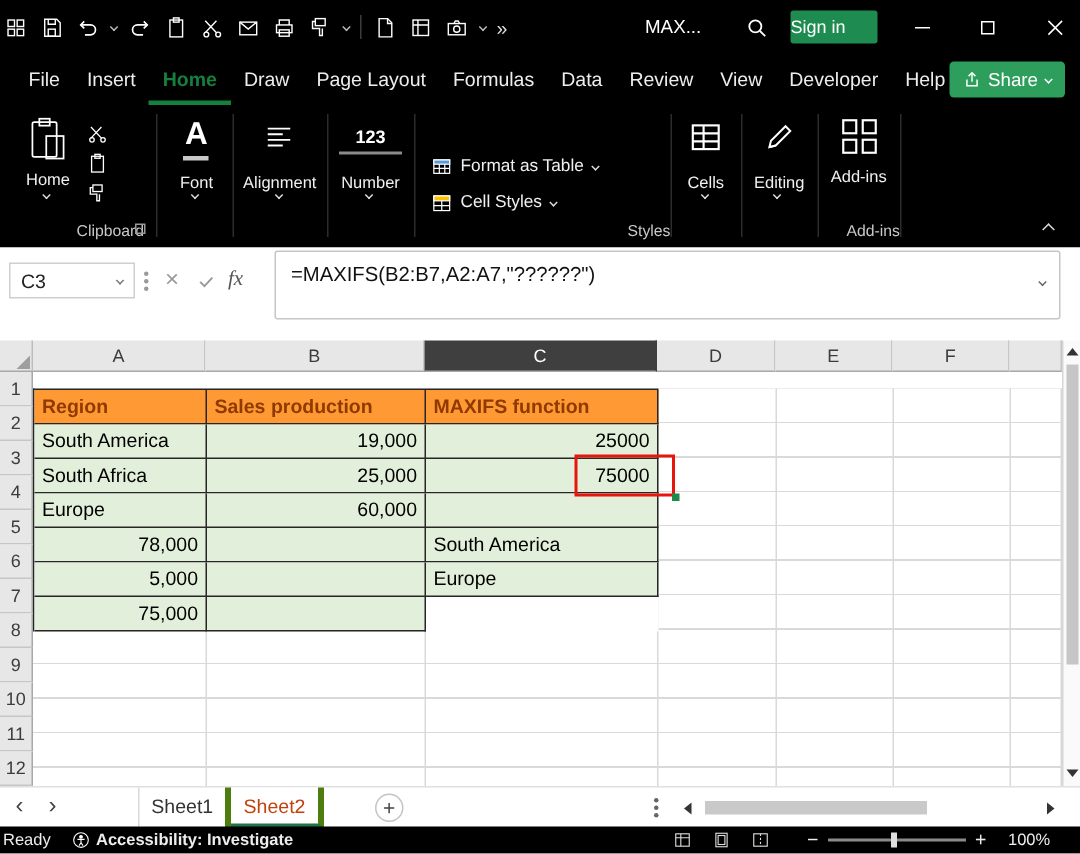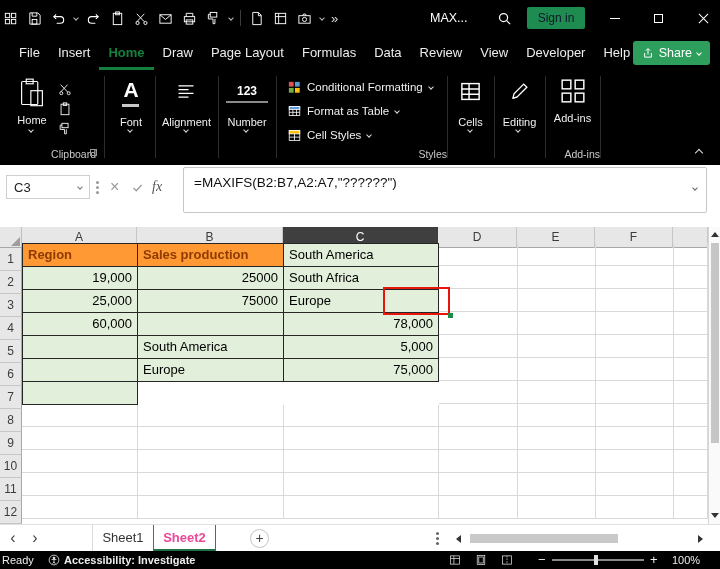--- a/index.html
+++ b/index.html
@@ -10,21 +10,21 @@
   .chv{display:inline-block;width:6px;height:6px;border-right:1.4px solid currentColor;border-bottom:1.4px solid currentColor;transform:rotate(45deg)}
   .chv.up{transform:rotate(-135deg)}
   .chv.sm{width:4px;height:4px}
   svg{display:block}
   
   .titlebar{left:0;top:0;width:720px;height:36px;background:#000;color:#fff}
   .qat{left:8;top:0;height:36px;display:flex;align-items:center;gap:7px;position:absolute;padding-left:2px}
   .qat .ic{width:17px;height:17px;display:flex;align-items:center;justify-content:center;color:#fff}
   .qat .div{width:1px;height:16px;background:#3c3c3c}
   .doc-title{position:absolute;left:430px;top:0;height:36px;line-height:36px;font-size:12.5px;color:#fff}
-  .signin{position:absolute;left:527px;top:7px;width:58px;height:22px;background:#1E8C50;color:#0f172a;font-size:12px;text-align:center;line-height:22px;border-radius:2px}
+  .signin{position:absolute;left:527px;top:7px;width:58px;height:22px;background:#1E8C50;color:#ffffff;font-size:12px;text-align:left;line-height:22px;border-radius:2px}
   .winbtn{position:absolute;top:0;width:34px;height:36px;display:flex;align-items:center;justify-content:center;color:#fff}
   
   .menubar{left:0;top:36px;width:720px;height:34px;background:#000;display:flex;align-items:stretch;padding-left:10px}
   .mtab{height:34px;line-height:34px;padding:0 9px;font-size:13px;color:#EDEDED}
   .mtab.active{color:#15803d;border-bottom:3px solid #15803d;font-weight:bold}
   .sharebtn{position:absolute;right:10px;top:41px;height:24px;background:#2E9E5C;color:#fff;border-radius:3px;display:flex;align-items:center;gap:5px;padding:0 9px;font-size:12.5px}
   
   .ribbon{left:0;top:70px;width:720px;height:95px;background:#000;color:#fff}
   .rsep{position:absolute;top:6px;width:1px;height:82px;background:#2c2c2c}
   .rlabel{position:absolute;font-size:10.5px;color:#C9C9C9;text-align:right}
@@ -38,42 +38,42 @@
   .formulatext{position:absolute;left:10px;top:7px;font-size:13.5px;color:#111;white-space:pre}
   
   .gridarea{left:0;top:227px;width:708px;height:297px;background:#fff}
   .corner{position:absolute;left:0;top:0;width:22px;height:21px;background:#E7E7E7;border-right:1px solid #BDBDBD;border-bottom:1px solid #A8A8A8}
   .corner .tri{position:absolute;right:1px;bottom:1px;width:0;height:0;border-left:9px solid transparent;border-bottom:9px solid #9E9E9E}
   .colhdrs{position:absolute;left:22px;top:0;height:21px;display:flex}
   .colhdr{height:21px;line-height:20px;text-align:center;font-size:12px;color:#3C3C3C;background:#E7E7E7;border-right:1px solid #C6C6C6;border-bottom:1px solid #A8A8A8}
   .colhdr.sel{background:#3F3F3F;color:#fff;border-right-color:#3F3F3F}
   .rowhdrs{position:absolute;left:0;top:21px;width:22px}
   .rowhdr{width:22px;height:23px;line-height:22px;text-align:center;font-size:12px;color:#3C3C3C;background:#E7E7E7;border-bottom:1px solid #C6C6C6;border-right:1px solid #A8A8A8}
-  .gridbody{position:absolute;left:22px;top:16px;width:686px;height:276px;background:
+  .gridbody{position:absolute;left:22px;top:32px;width:686px;height:276px;background:
     repeating-linear-gradient(to bottom, transparent 0, transparent 22px, #D9D9D9 22px, #D9D9D9 23px)}
   .vline{position:absolute;top:0;width:1px;height:276px;background:#D9D9D9}
   .xtable{position:absolute;left:0;top:0;display:grid;grid-template-columns:115px 146px 155px;grid-auto-rows:23px;border-left:1px solid #262626;border-top:1px solid #262626;background:#fff}
   .xc{border-right:1px solid #262626;border-bottom:1px solid #262626;font-size:13px;line-height:22px;padding:0 5px;color:#000;overflow:hidden;white-space:nowrap}
   .xc.hd{background:#FF9933;color:#8E3A00;font-weight:bold}
   .xc.green{background:#E2EFDA}
   .xc.num{text-align:right}
   .redbox{position:absolute;left:361px;top:44px;width:67px;height:28px;border:2px solid #E8150D;z-index:5}
   .fillhandle{position:absolute;left:426px;top:70px;width:5px;height:5px;background:#1F8A4C;z-index:6}
   .vscroll{position:absolute;left:708px;top:227px;width:12px;height:297px;background:#FAFAFA;border-left:1px solid #D6D6D6}
   .vthumb{position:absolute;left:2px;top:16px;width:8px;height:200px;background:#C6C6C6}
   .tri-up{width:0;height:0;border-left:4px solid transparent;border-right:4px solid transparent;border-bottom:5px solid #333}
   .tri-down{width:0;height:0;border-left:4px solid transparent;border-right:4px solid transparent;border-top:5px solid #333}
   .tri-left{width:0;height:0;border-top:4px solid transparent;border-bottom:4px solid transparent;border-right:5px solid #333}
   .tri-right{width:0;height:0;border-top:4px solid transparent;border-bottom:4px solid transparent;border-left:5px solid #333}
   
   .sheetbar{left:0;top:524px;width:720px;height:27px;background:#FFFFFF;border-top:1px solid #E0E0E0}
   .navarr{position:absolute;top:0;height:27px;line-height:26px;font-size:16px;color:#444;width:18px;text-align:center}
-  .stab{position:absolute;top:0;height:27px;line-height:26px;font-size:13px;color:#333;text-align:center;border-right:1px solid #4d7c0f}
+  .stab{position:absolute;top:0;height:27px;line-height:26px;font-size:13px;color:#333;text-align:center;border-right:4px solid #4d7c0f}
   .stab.first{border-left:1px solid #D9D9D9}
-  .stab.active{font-weight:bold;color:#ec4899;border-bottom:3px solid #217346;background:#fff}
+  .stab.active{font-weight:normal;color:#c2410c;border-bottom:3px solid #217346;background:#fff}
   .addsheet{position:absolute;left:250px;top:4px;width:19px;height:19px;border:1px solid #C4C4C4;border-radius:50%;text-align:center;line-height:17px;font-size:14px;color:#444}
   .vdots{position:absolute;left:436px;top:7px;width:3px;height:3px;background:#666;border-radius:50%;box-shadow:0 5px 0 #666,0 10px 0 #666}
   .hthumb{position:absolute;left:470px;top:9px;width:148px;height:9px;background:#C9C9C9}
   
   .statusbar{left:0;top:551px;width:720px;height:18px;background:#000;color:#EDEDED;font-size:11px}
   .sb{position:absolute;top:0;height:18px;line-height:18px}
   .zoomtrack{position:absolute;left:552px;top:8px;width:92px;height:2px;background:#8A8A8A}
   .zoomthumb{position:absolute;left:594px;top:4px;width:4px;height:10px;background:#E0E0E0}
 </style>
 </head>
@@ -260,32 +260,20 @@
       </span>
     <div class="rbtnlabel" style="left:155px;top:46px;width:63px">Alignment</div>
     <span class="chv sm abs" style="left:184px;top:58px;color:#ddd"></span>
     <div class="rsep" style="left:218px"></div>
 
     <div class="abs" style="left:226px;top:14px;width:42px;text-align:center;font-size:12px;font-weight:bold;color:#fff;border-bottom:2px solid #8a8a8a;padding-bottom:3px">123</div>
     <div class="rbtnlabel" style="left:218px;top:46px;width:58px">Number</div>
     <span class="chv sm abs" style="left:244px;top:58px;color:#ddd"></span>
     <div class="rsep" style="left:276px"></div>
 
-    <div class="styleitem" style="left:288px;top:9px">
-      <span>
-          <svg width="13" height="13" viewBox="0 0 15 15">
-            <rect x="1" y="1" width="5.5" height="5.5" fill="#E05252"></rect>
-            <rect x="8" y="1" width="5.5" height="5.5" fill="#5B9BD5"></rect>
-            <rect x="1" y="8" width="5.5" height="5.5" fill="#70AD47"></rect>
-            <rect x="8" y="8" width="5.5" height="5.5" fill="#FFC000"></rect>
-          </svg>
-        </span>
-      <span>Conditional Formatting</span>
-      <span class="chv sm" style="color:#ddd"></span>
-    </div>
     <div class="styleitem" style="left:288px;top:33px">
       <span>
           <svg width="13" height="13" viewBox="0 0 16 16" fill="none" stroke="#fff">
             <rect x="1.5" y="2" width="13" height="11"></rect>
             <rect x="1.5" y="2" width="13" height="3.5" fill="#5B9BD5"></rect>
             <path d="M1.5 9h13M6 5.5v7.5M10.5 5.5v7.5"></path>
           </svg>
         </span>
       <span>Format as Table</span>
       <span class="chv sm" style="color:#ddd"></span>
@@ -395,20 +383,21 @@
       <div class="vline" style="left:261px"></div>
       <div class="vline" style="left:416px"></div>
       <div class="vline" style="left:495px"></div>
       <div class="vline" style="left:573px"></div>
       <div class="vline" style="left:651px"></div>
       <div class="vline" style="left:685px"></div>
 
       <div class="xtable">
         <div class="xc hd">Region</div>
         <div class="xc hd">Sales production</div>
+        <div class="xc hd">MAXIFS function</div>
 
         <div class="xc green">South America</div>
         <div class="xc green num">19,000</div>
         <div class="xc green num">25000</div>
 
         <div class="xc green">South Africa</div>
         <div class="xc green num">25,000</div>
         <div class="xc green num">75000</div>
 
         <div class="xc green">Europe</div>

